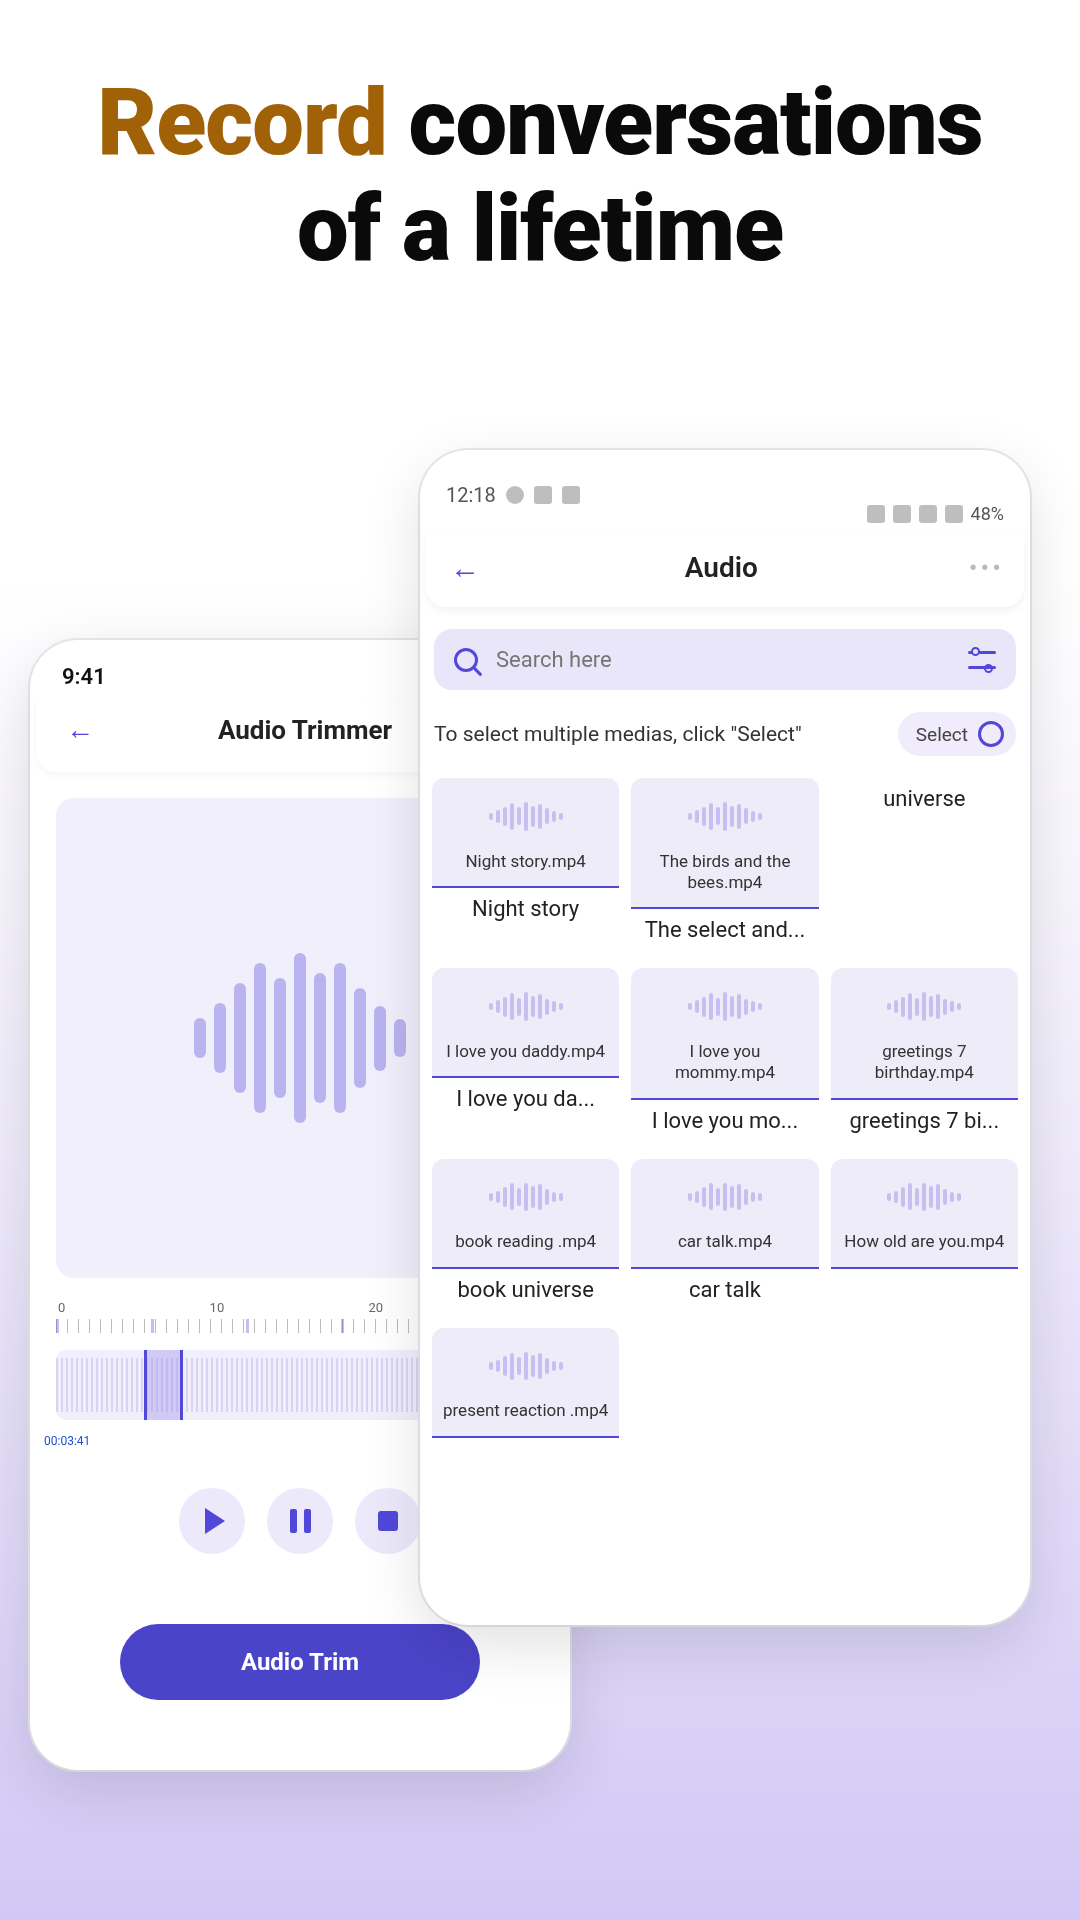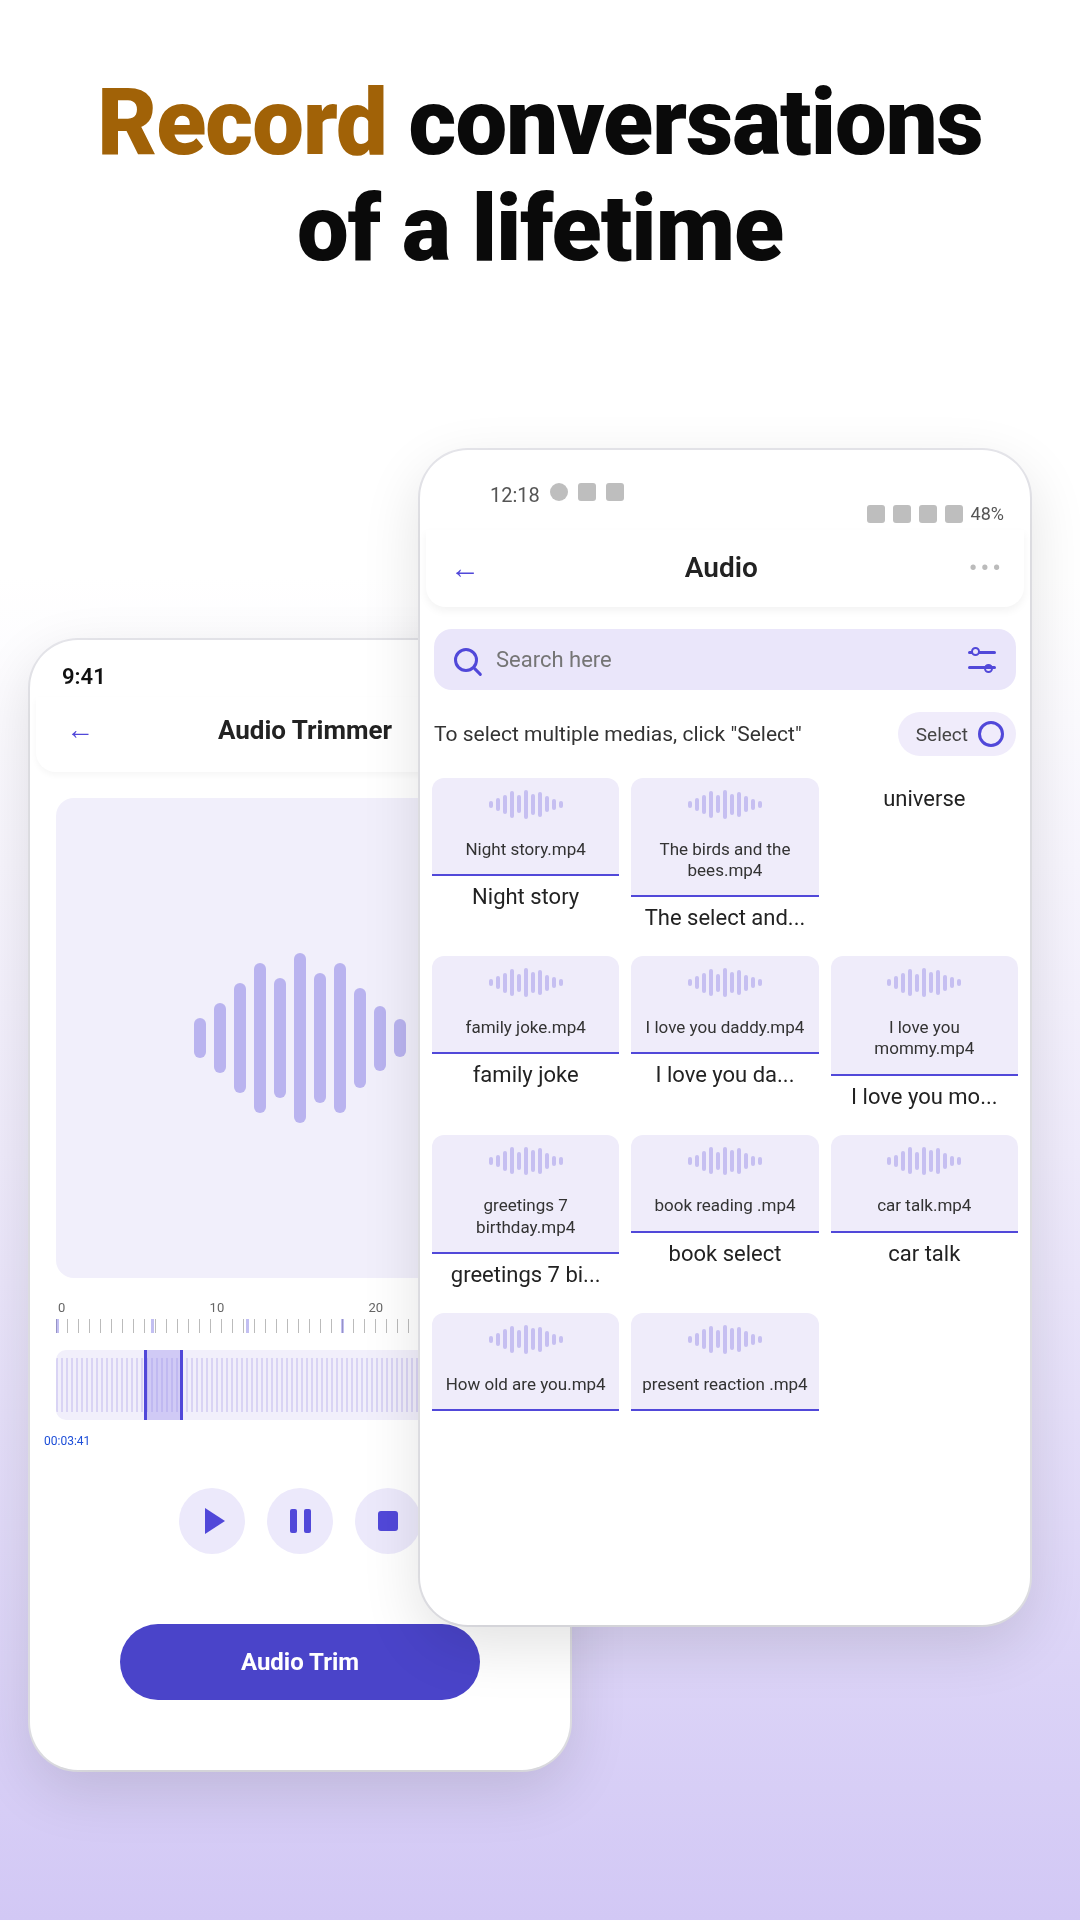--- a/index.html
+++ b/index.html
@@ -171,21 +171,21 @@
 
 
 .pf-statusbar {
   display: flex;
   align-items: center;
   padding: 16px 26px 6px;
   font-size: 20px;
   color: #555;
   gap: 10px;
 }
-.pf-statusbar .left { display: flex; align-items: flex-start; gap: 10px; margin-left: 44px; }
+.pf-statusbar .left { display: flex; align-items: center; gap: 10px; }
 .pf-statusbar .right { margin-left: auto; display: flex; align-items: center; gap: 8px; font-size: 18px; margin-top: 37px; }
 .pf-icon { width: 18px; height: 18px; background: #888; border-radius: 3px; opacity: 0.55; }
 .pf-icon.round { border-radius: 50%; }
 
 .pf-header {
   display: flex;
   align-items: center;
   padding: 16px 14px 18px;
   box-shadow: 0 4px 8px rgba(0,0,0,0.05);
   margin: 0 6px;
@@ -270,21 +270,21 @@
   padding: 22px 12px 0;
 }
 .pf-card {
   background: #efecfa;
   border-radius: 12px 12px 0 0;
   border-bottom: 2px solid #5148d9;
   display: flex;
   flex-direction: column;
   align-items: center;
   justify-content: space-between;
-  padding: 12px 8px 14px;
+  padding: 24px 8px 14px;
 }
 .pf-card .mini-wave { display: flex; align-items: center; gap: 3px; margin-bottom: 20px; opacity: 0.55; }
 .pf-card .mini-wave span { width: 4px; background: #a59bea; border-radius: 2px; }
 .pf-card .fn { font-size: 17px; color: #333; text-align: center; line-height: 1.25; }
 .pf-caption { font-size: 22px; color: #222; text-align: center; padding: 8px 4px 14px; white-space: nowrap; overflow: hidden; text-overflow: ellipsis; }
 .pf-cell { display: flex; flex-direction: column; min-width: 0; }
 </style>
 </head>
 <body>
 
@@ -430,39 +430,20 @@
             <span style="height: 19.8px;"></span>
             <span style="height: 27px;"></span>
             <span style="height: 18px;"></span>
             <span style="height: 28.8px;"></span>
             <span style="height: 21.6px;"></span>
             <span style="height: 25.2px;"></span>
             <span style="height: 16.2px;"></span>
             <span style="height: 10.8px;"></span>
             <span style="height: 7.2px;"></span>
           </div>
-          <div class="fn">family joke.mp4</div>
-        </div>
-        <div class="pf-caption">family joke</div>
-      </div>
-      <div class="pf-cell">
-        <div class="pf-card">
-          <div class="mini-wave">
-            <span style="height: 7.2px;"></span>
-            <span style="height: 12.6px;"></span>
-            <span style="height: 19.8px;"></span>
-            <span style="height: 27px;"></span>
-            <span style="height: 18px;"></span>
-            <span style="height: 28.8px;"></span>
-            <span style="height: 21.6px;"></span>
-            <span style="height: 25.2px;"></span>
-            <span style="height: 16.2px;"></span>
-            <span style="height: 10.8px;"></span>
-            <span style="height: 7.2px;"></span>
-          </div>
           <div class="fn">I love you daddy.mp4</div>
         </div>
         <div class="pf-caption">I love you da...</div>
       </div>
       <div class="pf-cell">
         <div class="pf-card">
           <div class="mini-wave">
             <span style="height: 7.2px;"></span>
             <span style="height: 12.6px;"></span>
             <span style="height: 19.8px;"></span>
@@ -508,21 +489,21 @@
             <span style="height: 18px;"></span>
             <span style="height: 28.8px;"></span>
             <span style="height: 21.6px;"></span>
             <span style="height: 25.2px;"></span>
             <span style="height: 16.2px;"></span>
             <span style="height: 10.8px;"></span>
             <span style="height: 7.2px;"></span>
           </div>
           <div class="fn">book reading .mp4</div>
         </div>
-        <div class="pf-caption">book select</div>
+        <div class="pf-caption">book universe</div>
       </div>
       <div class="pf-cell">
         <div class="pf-card">
           <div class="mini-wave">
             <span style="height: 7.2px;"></span>
             <span style="height: 12.6px;"></span>
             <span style="height: 19.8px;"></span>
             <span style="height: 27px;"></span>
             <span style="height: 18px;"></span>
             <span style="height: 28.8px;"></span>

